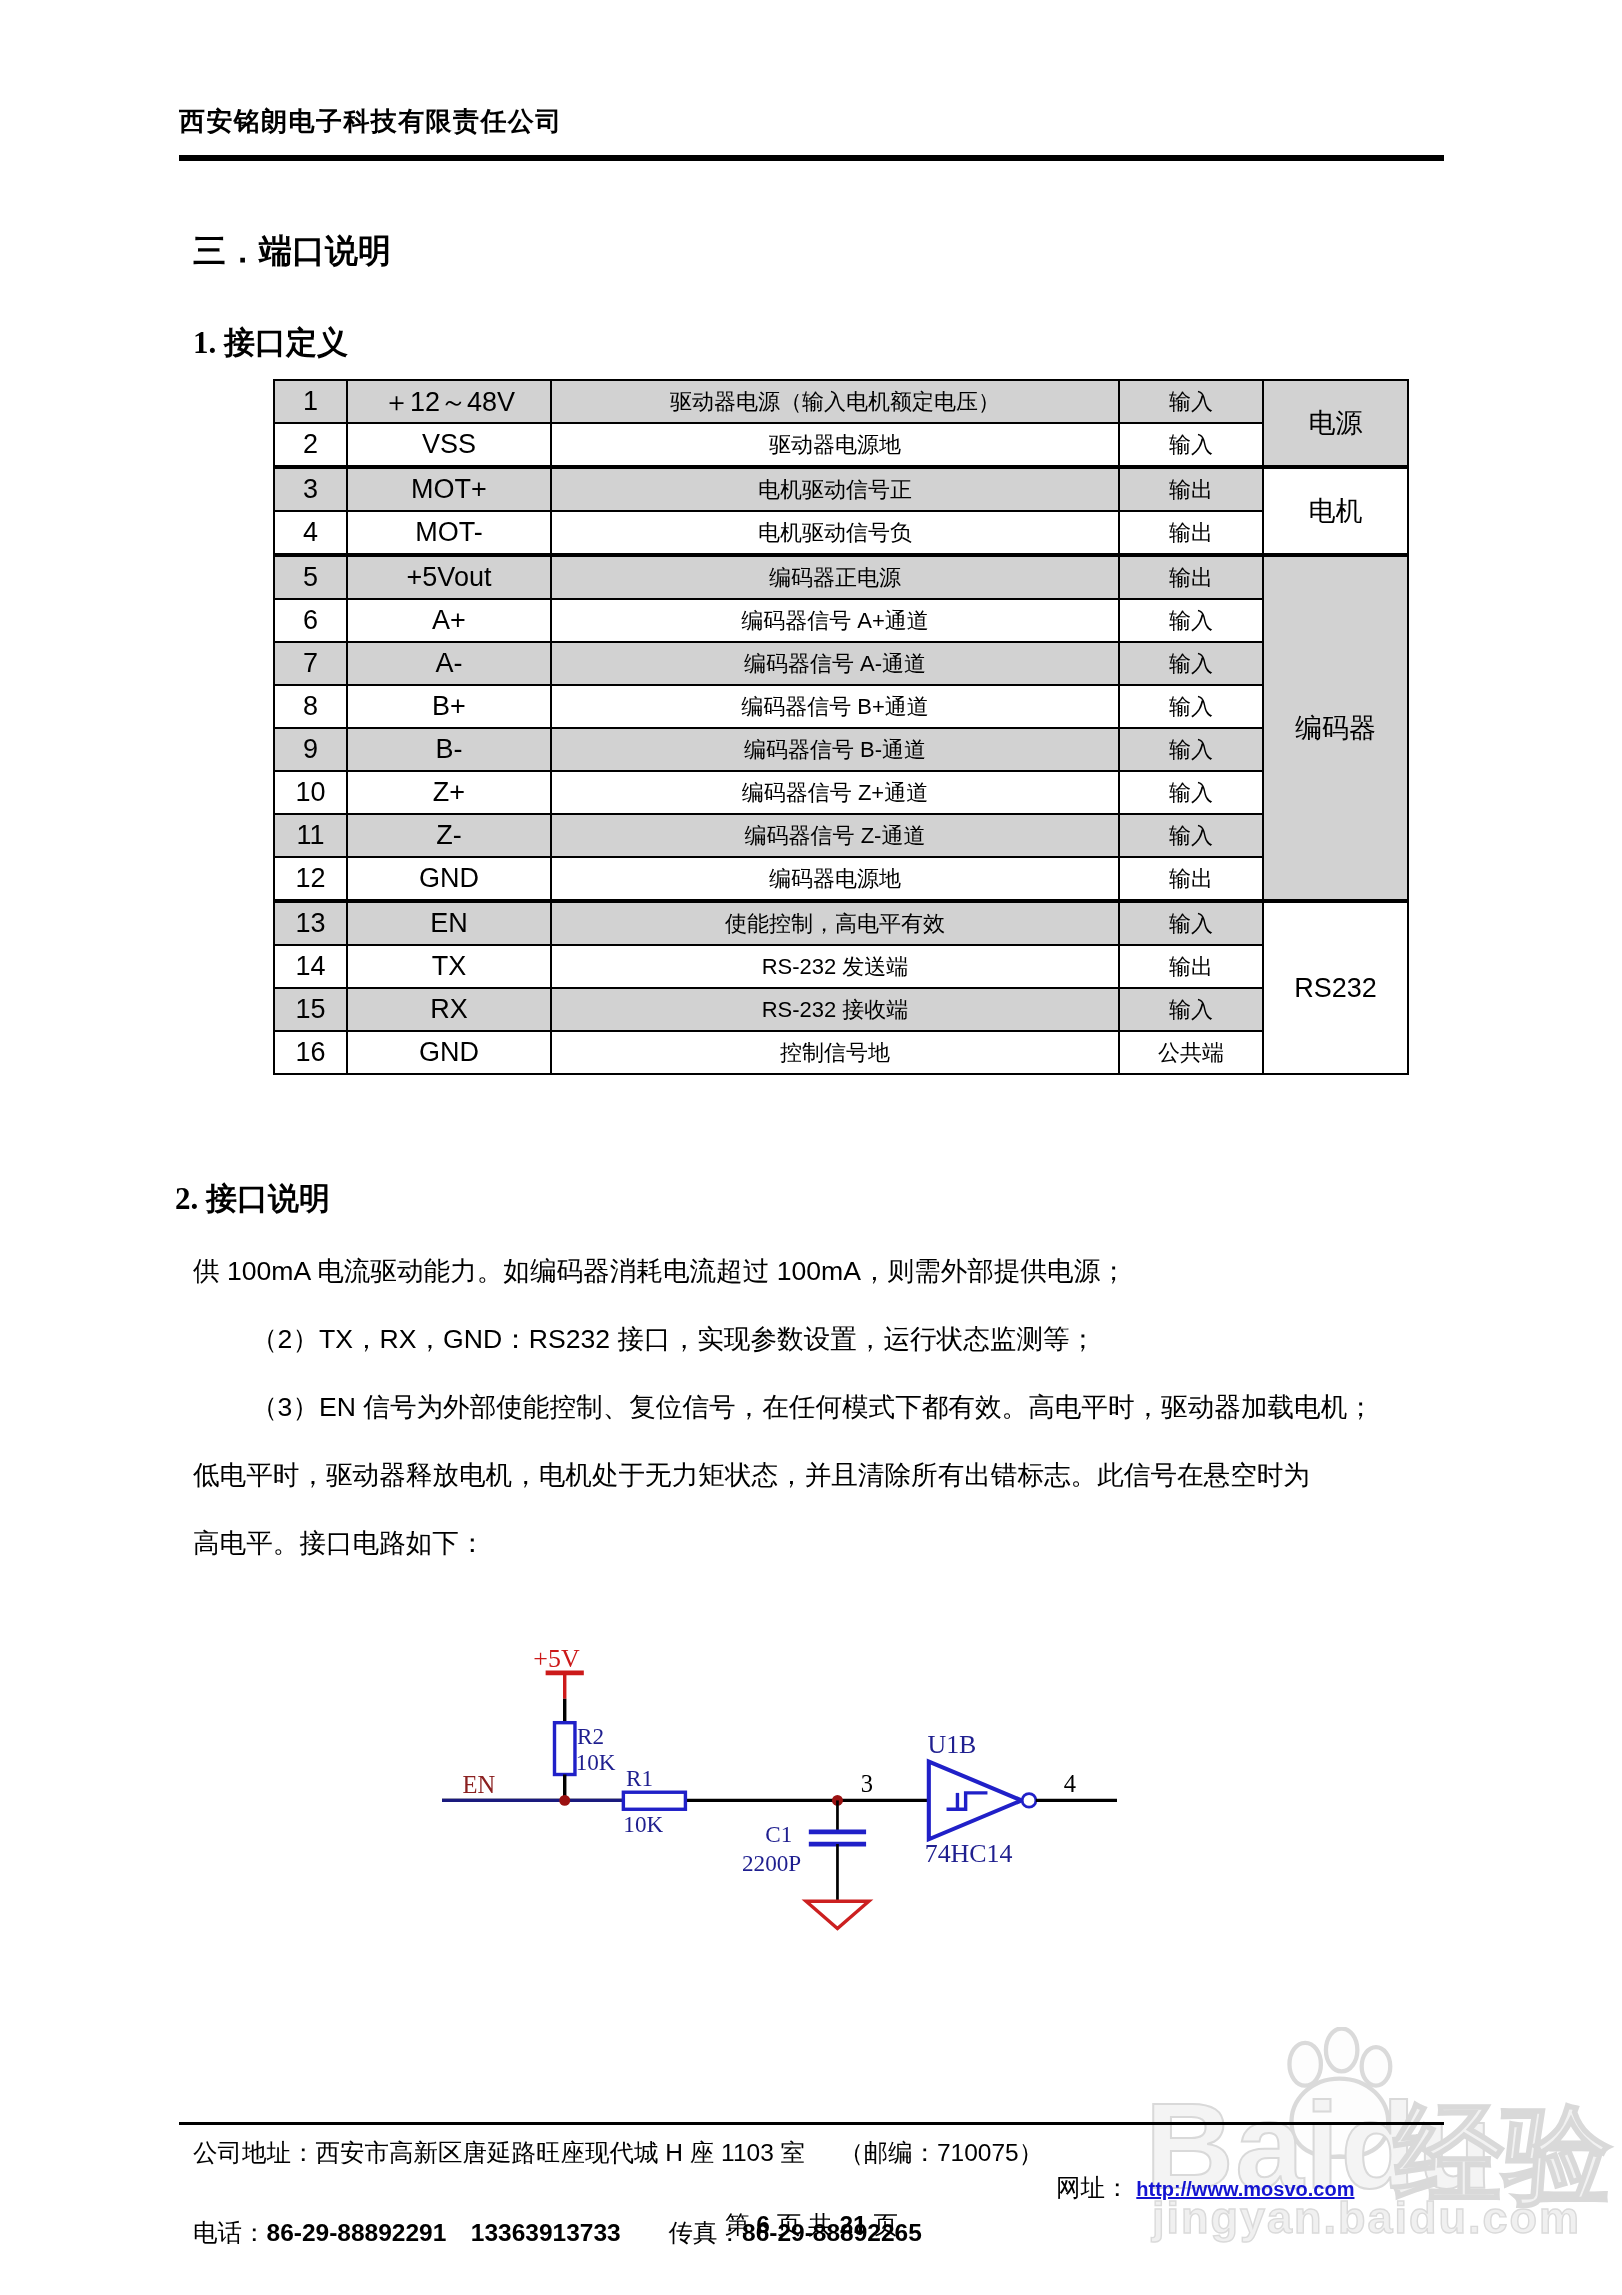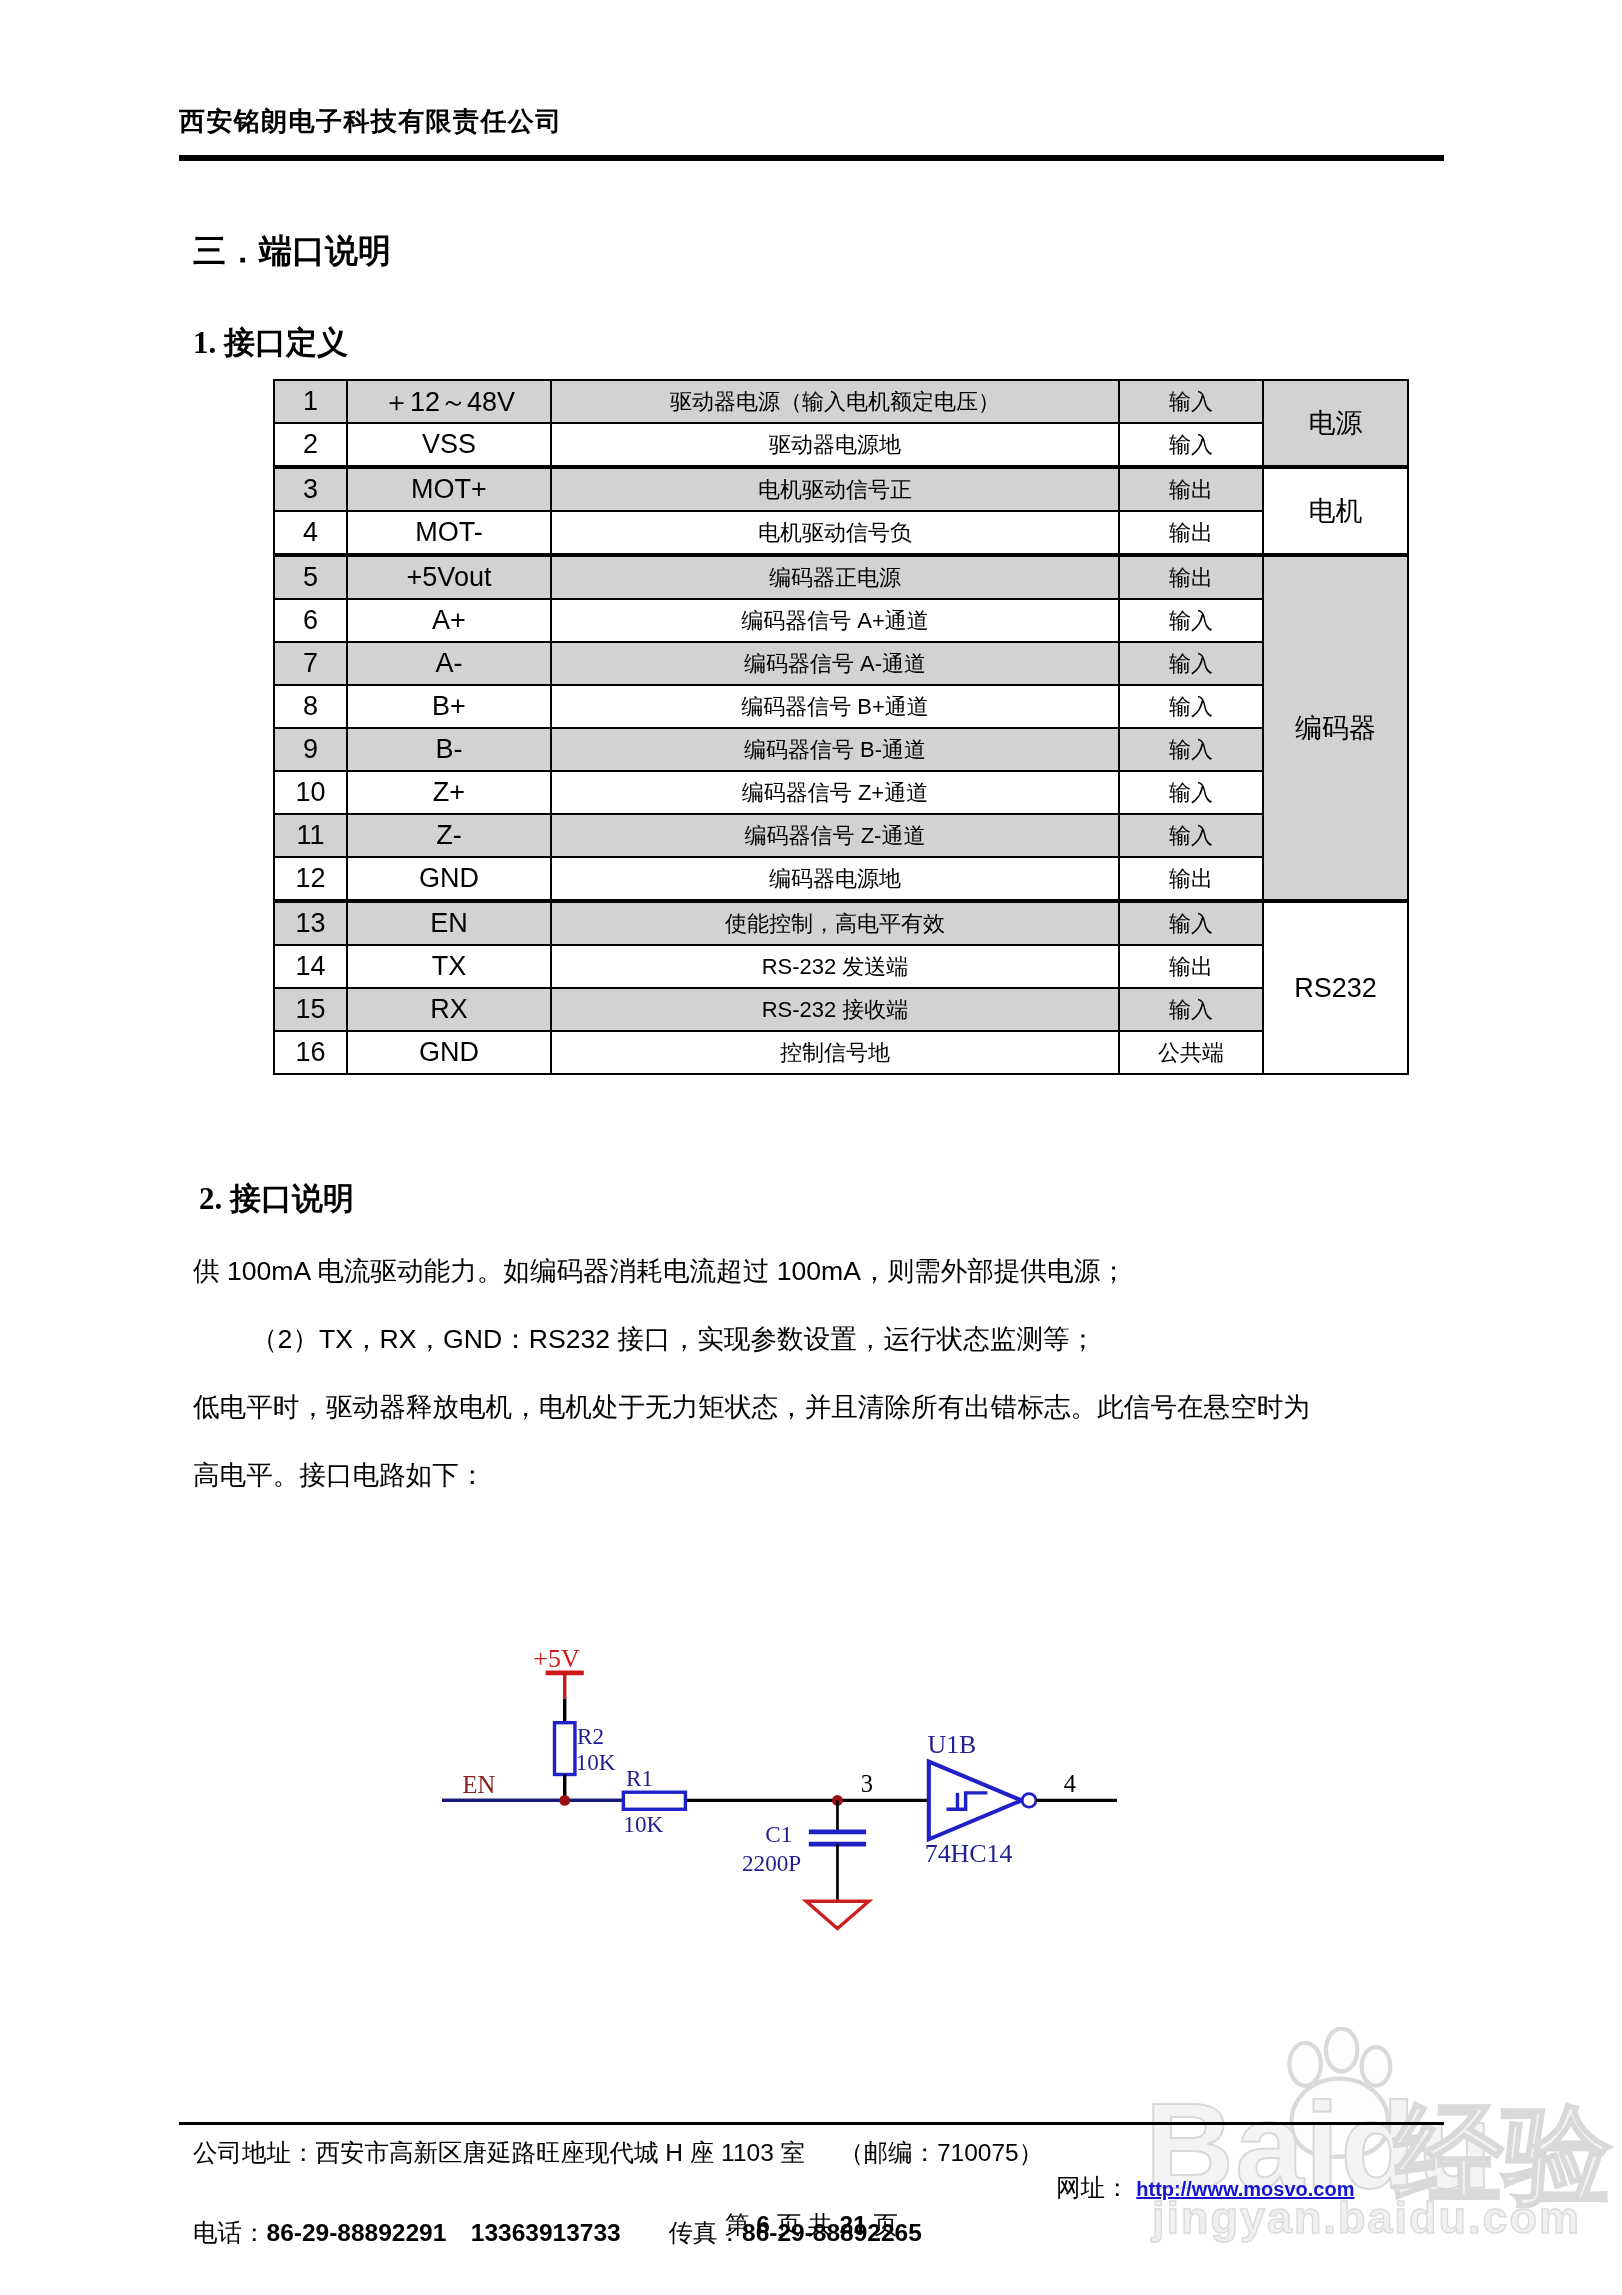--- a/index.html
+++ b/index.html
@@ -8,21 +8,21 @@
 
   
   .hdr-left{position:absolute;left:179px;top:104px;font-size:26px;font-weight:bold;letter-spacing:1.4px;white-space:nowrap;}
   .hdr-right{position:absolute;right:179px;top:104px;font-size:26px;font-weight:bold;white-space:nowrap;}
   .hdr-rule{position:absolute;left:179px;top:155px;width:1265px;height:6.1px;background:#000;}
 
   
   .h1{position:absolute;left:193px;top:229px;font-size:33px;font-weight:bold;font-family:"Liberation Sans",sans-serif;white-space:nowrap;}
   .h2{position:absolute;font-size:31px;font-family:"Liberation Serif",serif;font-weight:bold;white-space:nowrap;}
   .h2a{left:193px;top:322px;}
-  .h2b{left:199px;top:1178px;font-family:Liberation Serif, serif;}
+  .h2b{left:175px;top:1178px;font-family:Liberation Serif, serif;}
 
   
   table.pins{position:absolute;left:273px;top:379px;width:1135px;border-collapse:collapse;table-layout:fixed;border:2.7px solid #000;}
   table.pins td{border:2px solid #000;height:41px;text-align:center;vertical-align:middle;white-space:nowrap;overflow:hidden;padding:0;}
   tr.gstart td{border-top-width:4.1px;}
   tr.shade td:not(.c-group){background:#d2d2d2;}
   td.c-num,td.c-name{font-family:"Liberation Sans",sans-serif;font-size:27px;}
   td.c-desc,td.c-dir{font-family:"Liberation Sans",serif;font-size:22px;}
   td.c-group{font-family:"Liberation Sans",serif;font-size:27px;background:#ffffff;}
   td.c-group.gshade{background:#d2d2d2;}
@@ -179,20 +179,21 @@
           <td class="c-dir">公共端</td>
         </tr>
       </tbody>
   </table>
 
   <div class="h2 h2b">2. 接口说明</div>
 
   <div class="paras">
       <div class="para-line">供 100mA 电流驱动能力。如编码器消耗电流超过 100mA，则需外部提供电源；</div>
       <div class="para-line ind">（2）TX，RX，GND：RS232 接口，实现参数设置，运行状态监测等；</div>
+      <div class="para-line ind">（3）EN 信号为外部使能控制、复位信号，在任何模式下都有效。高电平时，驱动器加载电机；</div>
       <div class="para-line">低电平时，驱动器释放电机，电机处于无力矩状态，并且清除所有出错标志。此信号在悬空时为</div>
       <div class="para-line">高电平。接口电路如下：</div>
     </div>
 
   <svg class="circuit" width="750" height="307" viewBox="0 0 1100 450">
 
     <text x="222" y="46" font-size="38" fill="#cc1a1a">+5V</text>
     <line x1="240" y1="54" x2="296" y2="54" stroke="#cc1a1a" stroke-width="7"></line>
     <line x1="268" y1="54" x2="268" y2="92" stroke="#cc1a1a" stroke-width="5"></line>
     <line x1="268" y1="92" x2="268" y2="127" stroke="#000" stroke-width="5"></line>

